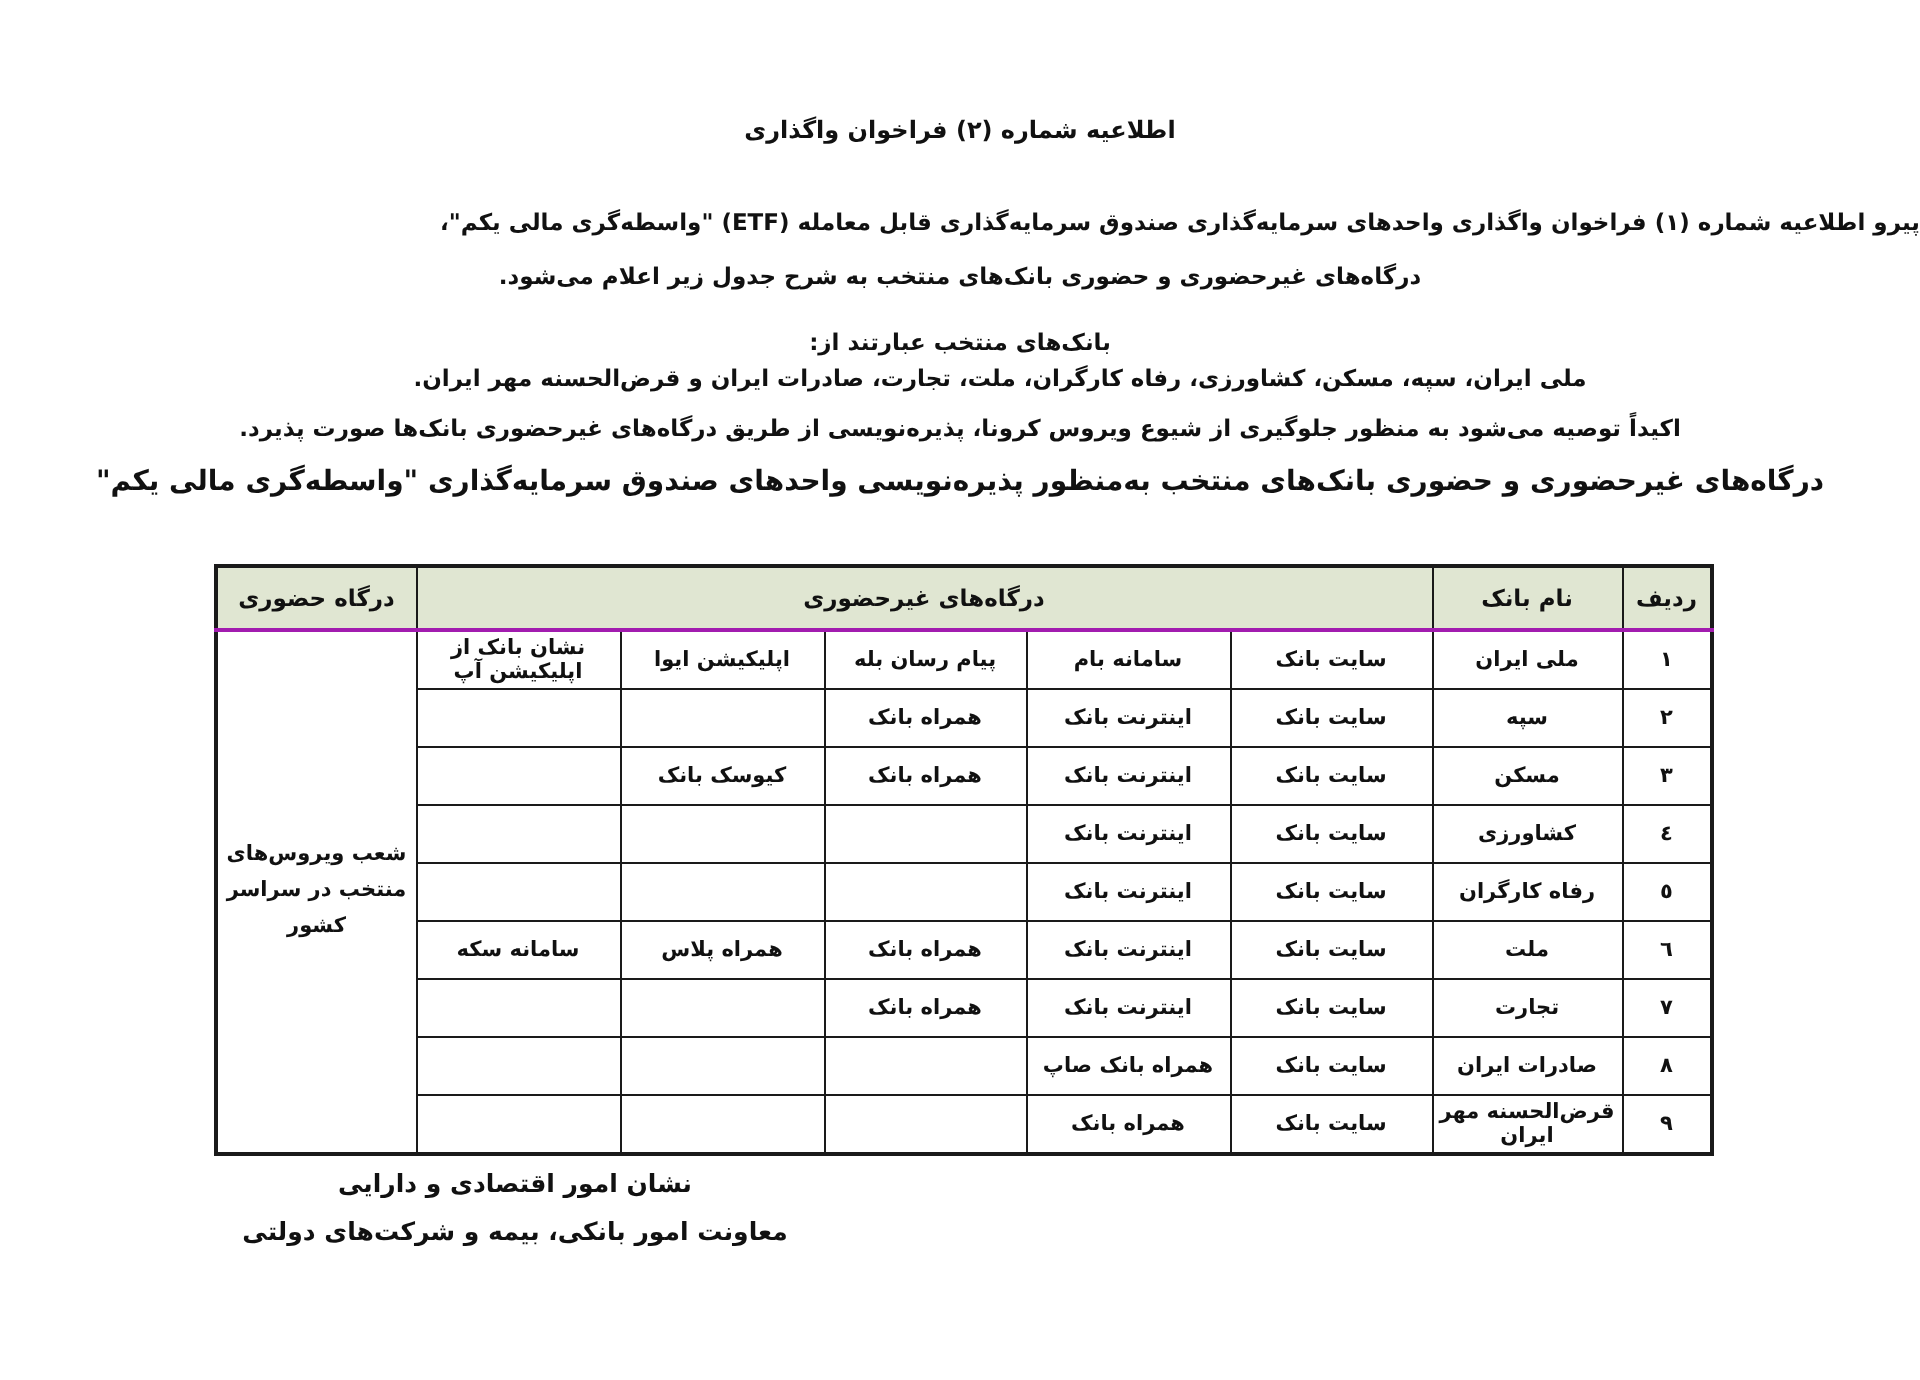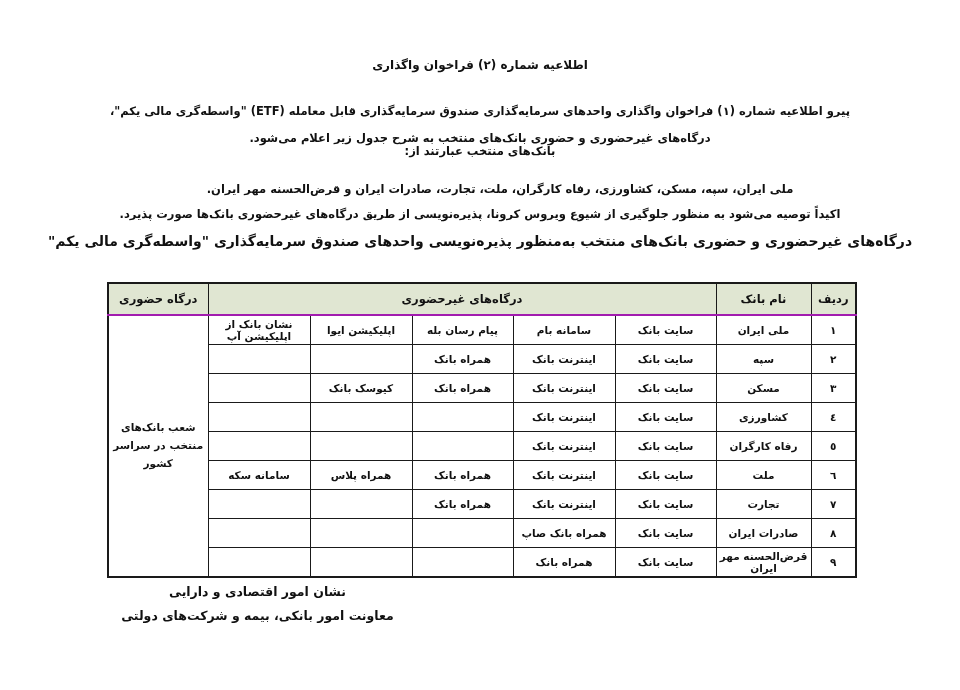--- a/index.html
+++ b/index.html
@@ -24,23 +24,23 @@
     text-align: center;
     direction: rtl;
     font-weight: bold;
   }
   .doc-title {
     top: 58px;
     font-size: 12px;
     letter-spacing: 0.2px;
   }
   .para { font-size: 11.5px; }
-  .line-intro1  { top: 104px; }
+  .line-intro1  { top: 104px; text-align: right; }
   .line-intro2  { top: 131px; }
-  .line-banks-intro { top: 144px; }
+  .line-banks-intro { top: 164px; }
   .line-banks-list  { top: 182px; padding-left: 20px; }
   .line-covid       { top: 207px; }
   .line-caption {
     top: 233px;
     font-size: 14px;
   }
   table.portals {
     position: absolute;
     top: 282px;
     left: 107px;
@@ -114,21 +114,21 @@
     </thead>
     <tbody>
       <tr>
         <td>١</td>
         <td>ملی ایران</td>
         <td>سایت بانک</td>
         <td>سامانه بام</td>
         <td>پیام رسان بله</td>
         <td>اپلیکیشن ایوا</td>
         <td>نشان بانک از اپلیکیشن آپ</td>
-        <td rowspan="9" class="in-person-cell">شعب بانک‌های منتخب در سراسر کشور</td>
+        <td rowspan="9" class="in-person-cell">شعب ویروس‌های منتخب در سراسر کشور</td>
       </tr>
       <tr>
         <td>٢</td>
         <td>سپه</td>
         <td>سایت بانک</td>
         <td>اینترنت بانک</td>
         <td>همراه بانک</td>
         <td></td>
         <td></td>
       </tr>

